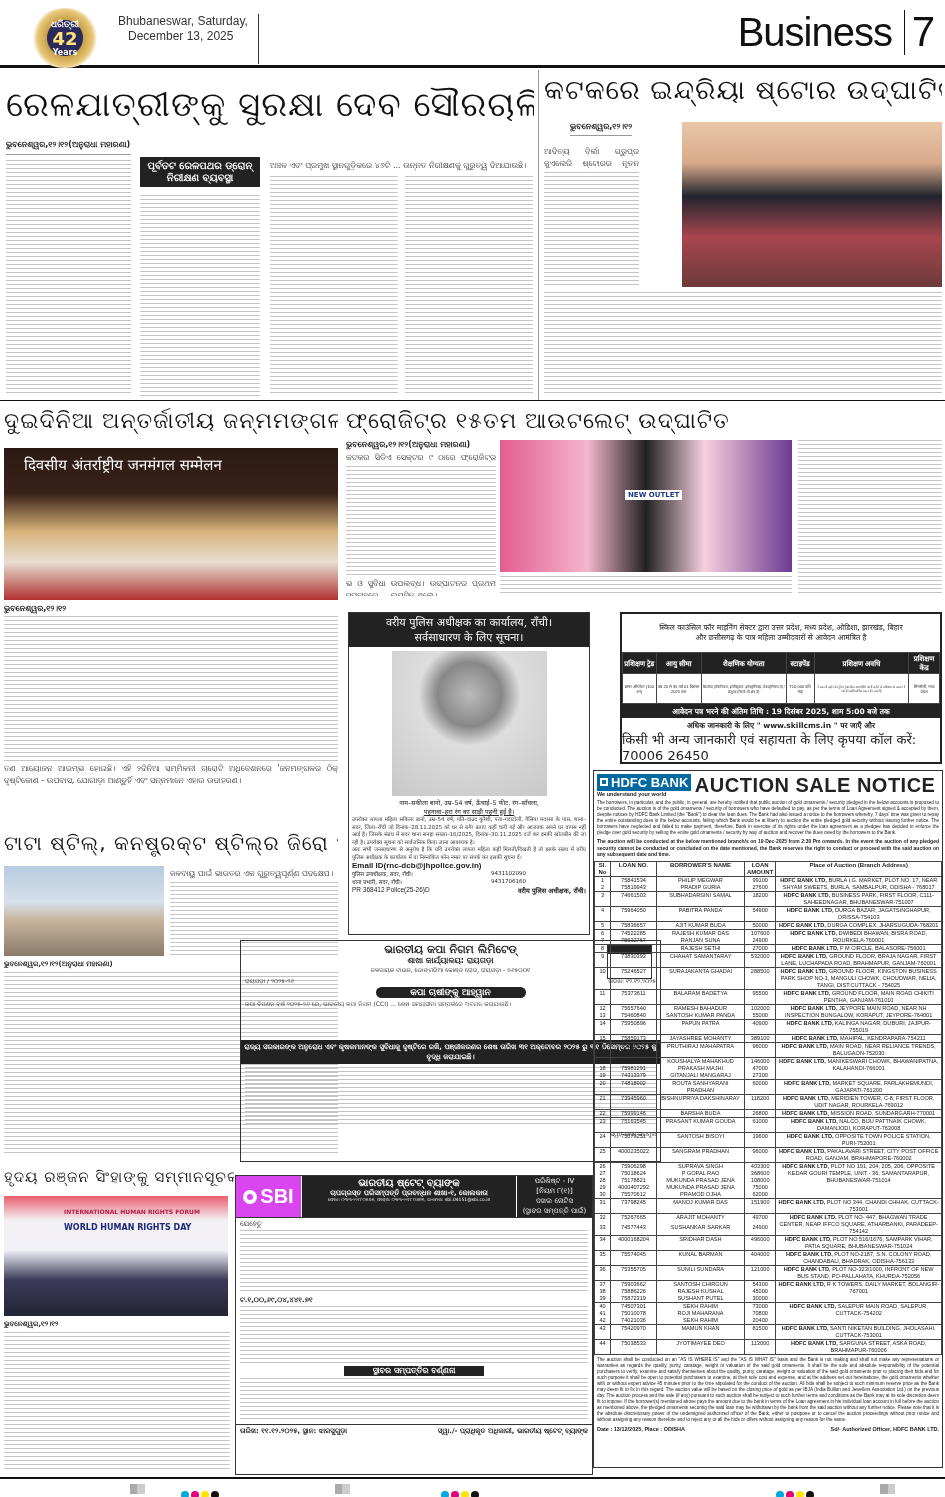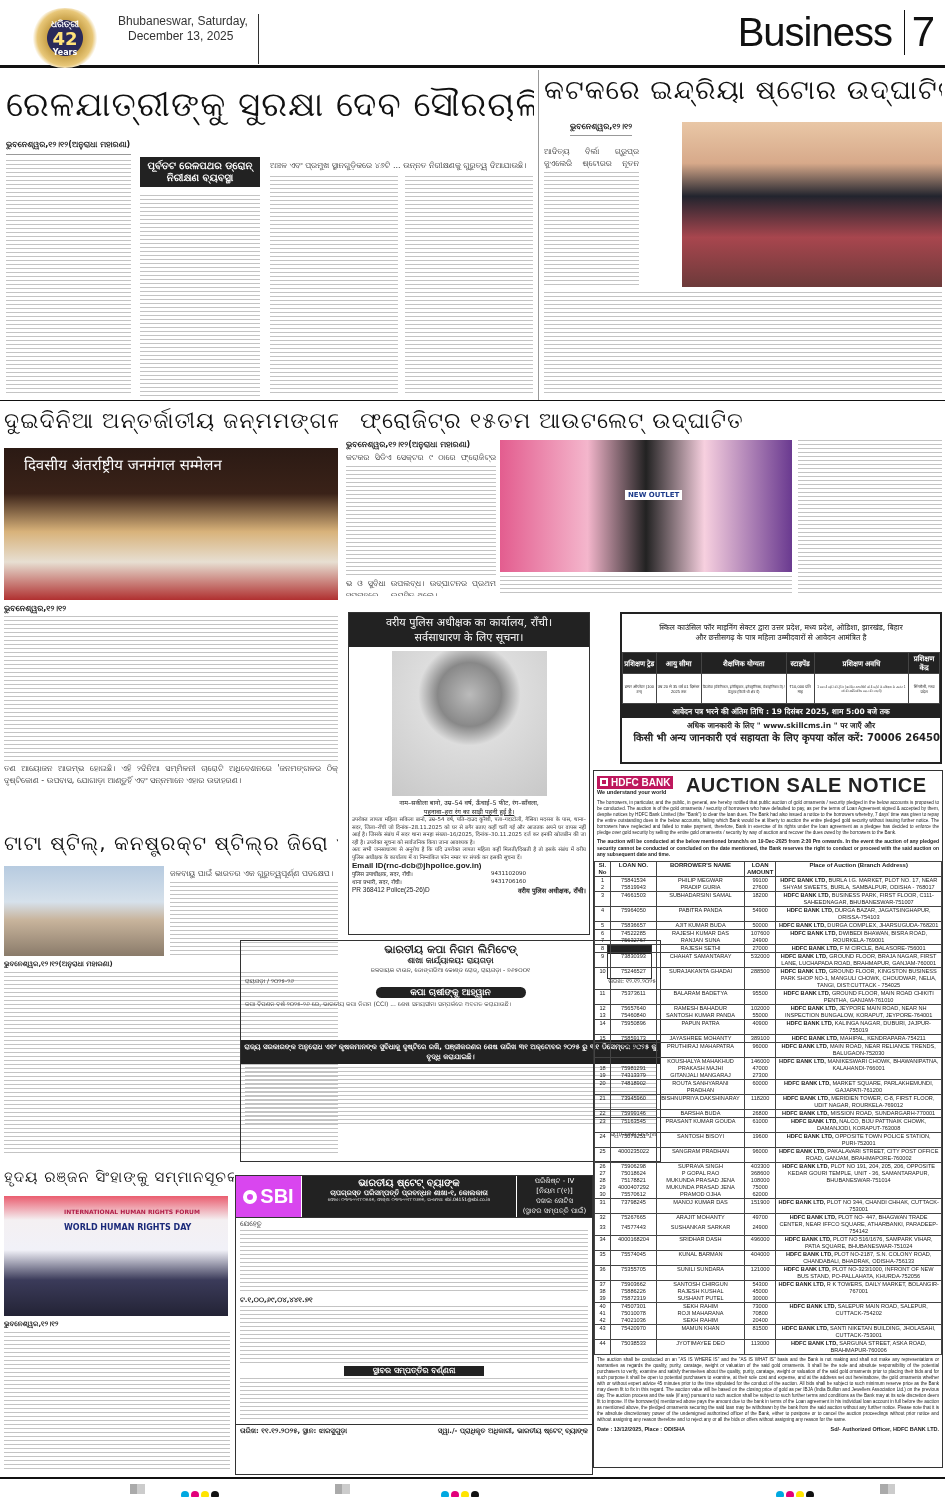--- a/index.html
+++ b/index.html
@@ -66,21 +66,21 @@
 <div class="abs rule" style="left:0;top:400px;width:945px;height:1px"></div>
 
 <div class="abs hl" style="left:4px;top:404px;width:334px;font-size:22px;line-height:34px">ଦୁଇଦିନିଆ ଅନ୍ତର୍ଜାତୀୟ ଜନ୍ମମଙ୍ଗଳ ସମ୍ମିଳନୀ</div>
 <div class="abs photo" style="left:4px;top:448px;width:334px;height:152px;background:linear-gradient(180deg,#2b1a14 0,#3a2218 30%,#d8b27a 55%,#e7dfd2 75%,#b03030 100%)">
   <div style="margin:6px 0 0 20px;font-family:'DejaVu Serif',serif;font-size:15px;color:#fff;white-space:nowrap">दिवसीय अंतर्राष्ट्रीय जनमंगल सम्मेलन</div>
 </div>
 <div class="abs byline" style="left:4px;top:604px;font-size:8px">ଭୁବନେଶ୍ୱର,୧୨।୧୨</div>
 <div class="abs filler" style="left:4px;top:616px;width:334px;height:145px"></div>
 <div class="abs col" style="left:4px;top:763px;width:334px;height:60px">ତଣ ଆୟୋଜନ ଆରମ୍ଭ ହୋଇଛି। ଏହି ୨ଦିନିଆ ସମ୍ମିଳନୀ ଚାରୋଟି ଅଧିବେଶନରେ 'ଜନମଙ୍ଗଳର ଠିକ୍ ଦୃଷ୍ଟିକୋଣ - ଉପବାସ, ଯୋଗାଡ଼ା ଆଣ୍ଡୁହିଁ ଏବଂ ସନ୍ନମାନେ ଏହାର ଉଦାହରଣ।</div>
 
-<div class="abs hl" style="left:360px;top:404px;width:450px;font-size:22px;line-height:34px">ଫ୍ରୋଜିଟ୍‌ର ୧୫ତମ ଆଉଟଲେଟ୍ ଉଦ୍‌ଘାଟିତ</div>
+<div class="abs hl" style="left:346px;top:404px;width:450px;font-size:22px;line-height:34px">ଫ୍ରୋଜିଟ୍‌ର ୧୫ତମ ଆଉଟଲେଟ୍ ଉଦ୍‌ଘାଟିତ</div>
 <div class="abs byline" style="left:346px;top:440px;font-size:8px">ଭୁବନେଶ୍ୱର,୧୨।୧୨(ଅନୁରାଧା ମହାରଣା)</div>
 <div class="abs col" style="left:346px;top:452px;width:150px;height:12px">କଟକର ସିଡିଏ ସେକ୍ଟର ୯ ଠାରେ ଫ୍ରୋଜିଟ୍‌ର ୧୫ତମ ଆଉଟଲେଟ୍...</div>
 <div class="abs filler" style="left:346px;top:466px;width:150px;height:110px"></div>
 <div class="abs photo" style="left:500px;top:440px;width:292px;height:132px;background:linear-gradient(90deg,#e35d8f 0,#f4b6cc 30%,#222 50%,#f7d0df 70%,#6a3a90 100%)">
   <div style="margin:50px 0 0 125px;font-size:7px;color:#1d3b8a;background:#fff;display:inline-block;padding:1px 3px;font-weight:bold">NEW OUTLET</div>
 </div>
 <div class="abs filler" style="left:500px;top:576px;width:292px;height:20px"></div>
 <div class="abs filler" style="left:798px;top:440px;width:144px;height:156px"></div>
 <div class="abs col" style="left:346px;top:578px;width:150px;height:18px">ଭ ଓ ସୁବିଧା ଉପଲବ୍ଧ। ଉଦ୍‌ଘାଟନର ପ୍ରଥମ ସପ୍ତାହରେ ... ଉପସ୍ଥିତ ଥିଲେ।</div>
 
@@ -129,21 +129,21 @@
       <td style="font-size:4px">उम्र 20 से 35 वर्ष 01 दिसंबर 2025 तक</td>
       <td style="font-size:3.5px">डिप्लोमा (मेकेनिकल, इलेक्ट्रिकल, इलेक्ट्रॉनिक्स, मेकाट्रॉनिक्स में) / प्रेजुएट (किसी भी क्षेत्र में)</td>
       <td style="font-size:4px">₹10,000 प्रति माह</td>
       <td style="font-size:3px">1 साल 4 महीने की ट्रेनिंग (आवेदित अभ्यर्थियों को 4 महीने के प्रशिक्षण के उपरांत 1 वर्ष की अप्रेंटिसशिप प्रदान की जाएगी)</td>
       <td style="font-size:4px">सिंगरौली, मध्य प्रदेश</td>
     </tr>
   </tbody>
     </table>
   <div style="background:#222;color:#fff;font-size:7.5px;text-align:center;padding:2px;font-weight:bold">आवेदन पत्र भरने की अंतिम तिथि : 19 दिसंबर 2025, शाम 5:00 बजे तक</div>
   <div style="font-size:7.5px;text-align:center;font-weight:bold;padding-top:2px">अधिक जानकारी के लिए " www.skillcms.in " पर जाएँ और</div>
-  <div style="font-size:10px;text-align:right;font-weight:bold">किसी भी अन्य जानकारी एवं सहायता के लिए कृपया कॉल करें: 70006 26450</div>
+  <div style="font-size:13px;text-align:left;font-weight:normal">किसी भी अन्य जानकारी एवं सहायता के लिए कृपया कॉल करें: 70006 26450</div>
 </div>
 
 <div class="abs hl" style="left:4px;top:825px;width:334px;font-size:20px;line-height:36px">ଟାଟା ଷ୍ଟିଲ୍, କନଷ୍ଟ୍ରକ୍ଟ ଷ୍ଟିଲ୍‌ର ଜିରୋ ଏନର୍ଜି ବିଲ୍ଡିଂ</div>
 <div class="abs photo" style="left:4px;top:866px;width:160px;height:90px;background:linear-gradient(180deg,#b7cbe0 0,#d6e1eb 40%,#c8b49c 60%,#8a7b6a 100%)"></div>
 <div class="abs col" style="left:170px;top:868px;width:168px;height:12px">ଜଳବାୟୁ ପାଇଁ ଭାରତର ଏକ ଗୁରୁତ୍ୱପୂର୍ଣ୍ଣ ପଦକ୍ଷେପ।</div>
 <div class="abs filler" style="left:170px;top:882px;width:168px;height:76px"></div>
 <div class="abs byline" style="left:4px;top:960px;font-size:7px">ଭୁବନେଶ୍ୱର,୧୨।୧୨(ଅନୁରାଧା ମହାରଣା)</div>
 <div class="abs filler" style="left:4px;top:972px;width:334px;height:182px"></div>
 
 <div class="abs" style="left:240px;top:940px;width:421px;height:222px;border:1px solid #333">
@@ -196,21 +196,21 @@
   <div class="filler" style="margin:2px 4px;height:44px"></div>
   <div style="display:flex;justify-content:space-between;border-top:1px solid #333;font-size:7px;font-weight:bold;padding:2px 4px">
     <span>ତାରିଖ: ୧୧.୧୨.୨୦୨୫, ସ୍ଥାନ: ଝାରସୁଗୁଡ଼ା</span>
     <span>ସ୍ୱା./- ପ୍ରାଧିକୃତ ଅଧିକାରୀ, ଭାରତୀୟ ଷ୍ଟେଟ୍ ବ୍ୟାଙ୍କ</span>
   </div>
 </div>
 
 <div class="abs" style="left:593px;top:770px;width:350px;height:698px;border:1px solid #333;font-family:'Liberation Sans',sans-serif">
   <div style="display:flex;align-items:center;height:28px;padding:1px 3px">
     <div>
-      <div style="background:#be185d;color:#fff;font-weight:bold;font-size:10px;padding:1px 3px;display:flex;align-items:center">
+      <div style="background:#0369a1;color:#fff;font-weight:bold;font-size:13px;padding:1px 3px;display:flex;align-items:center">
         <span style="width:8px;height:8px;border:2px solid #fff;display:inline-block;margin-right:3px"></span>
         <span>HDFC BANK</span>
       </div>
       <div style="font-size:5.5px;font-weight:bold">We understand your world</div>
     </div>
     <div style="flex:1;text-align:center;font-size:20px;font-weight:bold;letter-spacing:.5px">AUCTION SALE NOTICE</div>
   </div>
   <div style="font-size:4.6px;line-height:6px;padding:1px 3px;text-align:justify">The borrowers, in particular, and the public, in general, are hereby notified that public auction of gold ornaments / security pledged in the below accounts is proposed to be conducted. The auction is of the gold ornaments / security of borrowers who have defaulted to pay, as per the terms of Loan Agreement signed &amp; accepted by them, despite notices by HDFC Bank Limited (the "Bank") to clear the loan dues. The Bank had also issued a notice to the borrowers whereby, 7 days' time was given to repay the entire outstanding dues in the below accounts, failing which Bank would be at liberty to auction the entire pledged gold security without issuing further notice. The borrowers have neglected and failed to make payment, therefore, Bank in exercise of its rights under the loan agreement as a pledgee has decided to enforce the pledge over gold security by selling the entire gold ornaments / security by way of auction and recover the dues owed by the borrowers to the Bank.</div>
   <div style="font-size:5px;line-height:6.5px;padding:1px 3px;font-weight:bold;text-align:justify">The auction will be conducted at the below mentioned branch/s on 19-Dec-2025 from 2:30 Pm onwards. In the event the auction of any pledged security cannot be conducted or concluded on the date mentioned, the Bank reserves the right to conduct or proceed with the said auction on any subsequent date and time.</div>
   <table class="auct" style="margin-top:2px">

